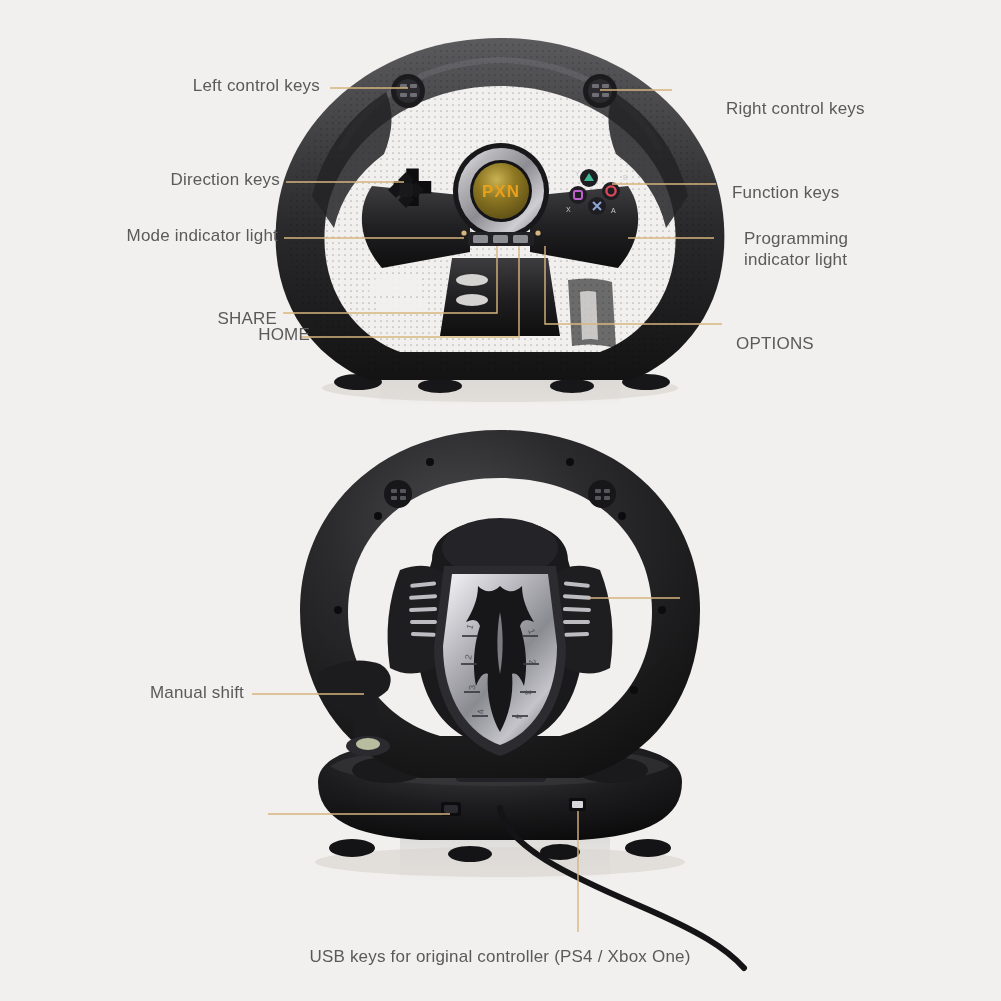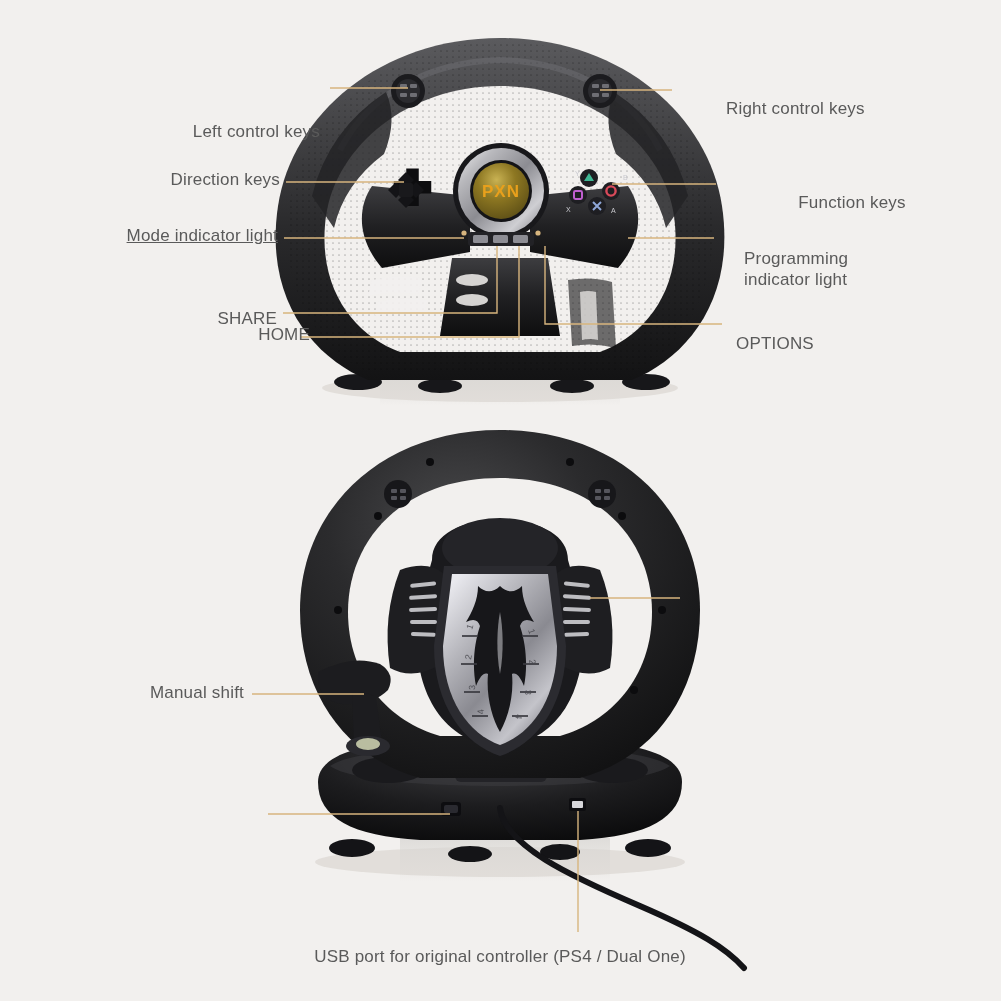--- a/index.html
+++ b/index.html
@@ -377,38 +377,38 @@
     </g>
 
     <g>
       <path class="lead" d="M680 598 H590"></path>
       <path class="lead" d="M252 694 H364"></path>
       <path class="lead" d="M268 814 H450"></path>
       <path class="lead" d="M578 811 V932"></path>
     </g>
   </svg>
 
-  <div class="label r" style="left:40px;top:76px;width:280px;margin-top:46px;">Left control keys</div>
+  <div class="label r" style="left:40px;top:76px;width:280px;">Left control keys</div>
 
   <div class="label r" style="left:40px;top:170px;width:240px;">Direction keys</div>
 
-  <div class="label r" style="left:20px;top:226px;width:258px;text-decoration:underline;">Mode indicator light</div>
+  <div class="label r" style="left:20px;top:226px;width:258px;">Mode indicator light</div>
 
   <div class="label r" style="left:40px;top:309px;width:237px;">SHARE</div>
 
   <div class="label r" style="left:56px;top:325px;width:254px;">HOME</div>
 
   <div class="label l" style="left:726px;top:78px;width:260px;">Right control keys</div>
 
-  <div class="label l" style="left:732px;top:172px;width:240px;text-align:center;">Function keys</div>
-
-  <div class="label l" style="left:744px;top:228px;width:230px;">Programming
+  <div class="label l" style="left:732px;top:162px;width:240px;">Function keys</div>
+
+  <div class="label l" style="left:744px;top:208px;width:230px;">Programming
 indicator light</div>
 
   <div class="label l" style="left:736px;top:313px;width:220px;">OPTIONS</div>
 
 
   <div class="label r" style="left:20px;top:683px;width:224px;">Manual shift</div>
 
 
-  <div class="label c" style="left:220px;top:947px;width:560px;">USB port for original controller (PS4 / Dual One)</div>
+  <div class="label c" style="left:220px;top:947px;width:560px;">USB keys for original controller (PS4 / Xbox One)</div>
 
 </div>
 
 </body></html>

